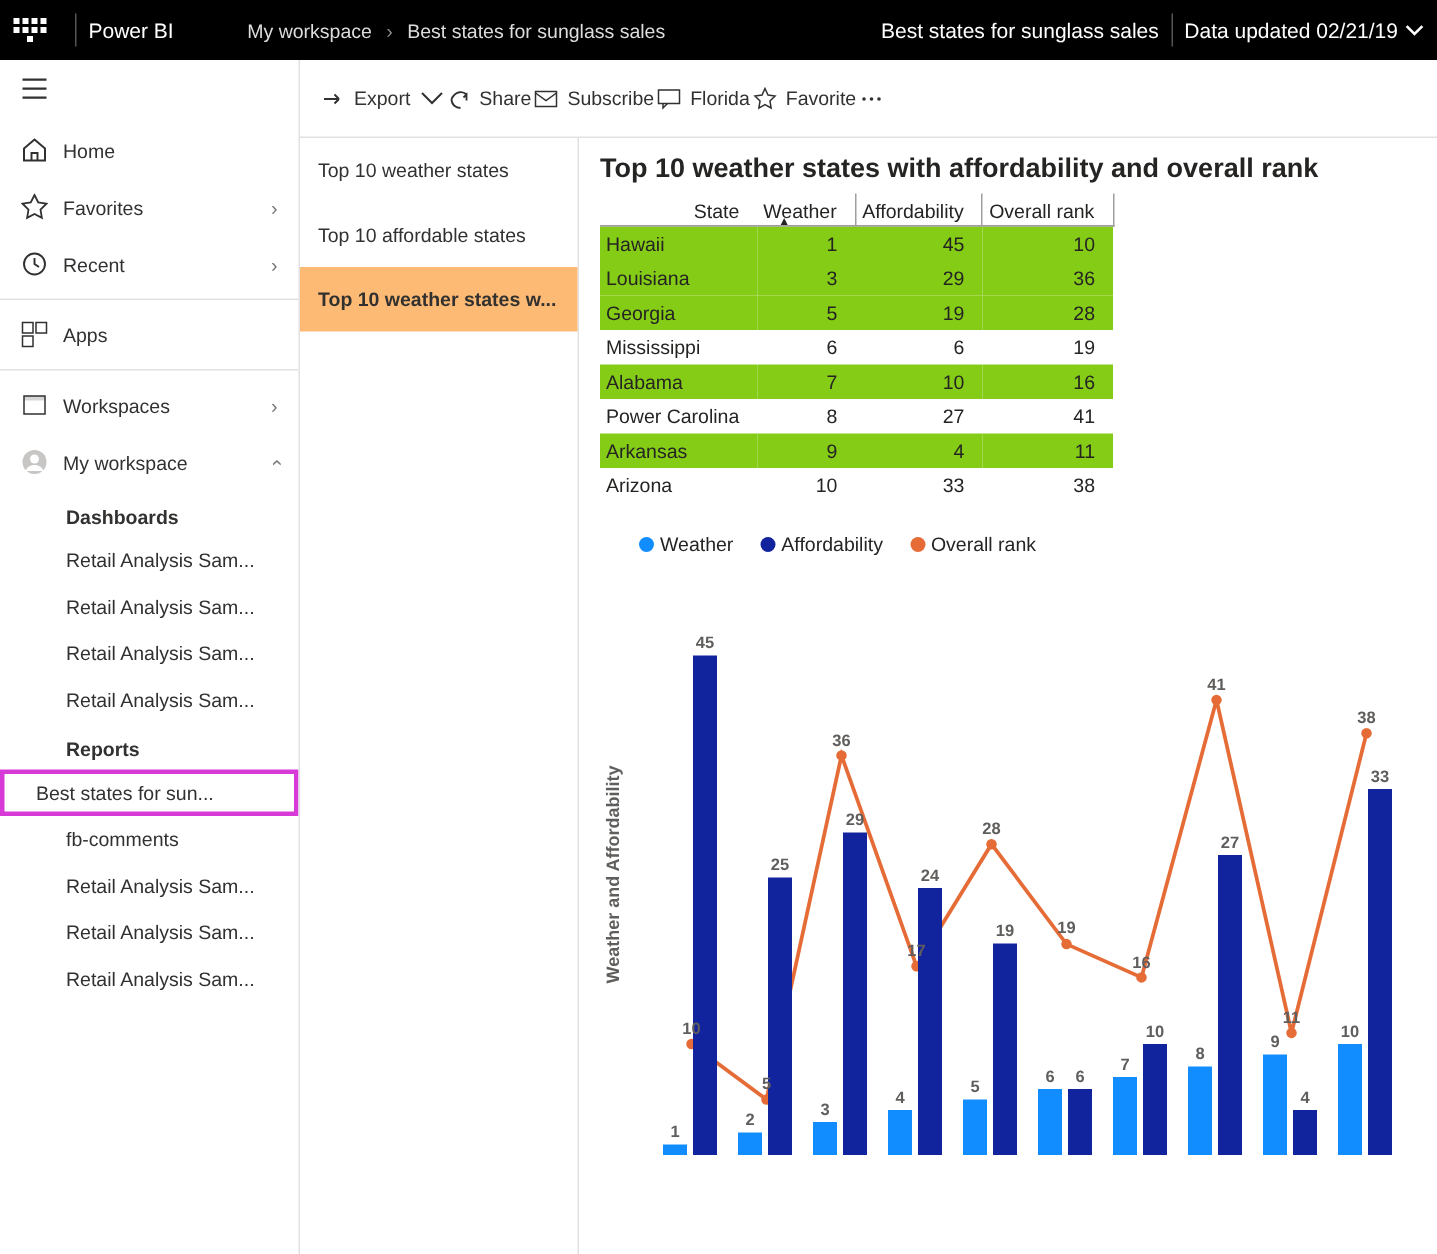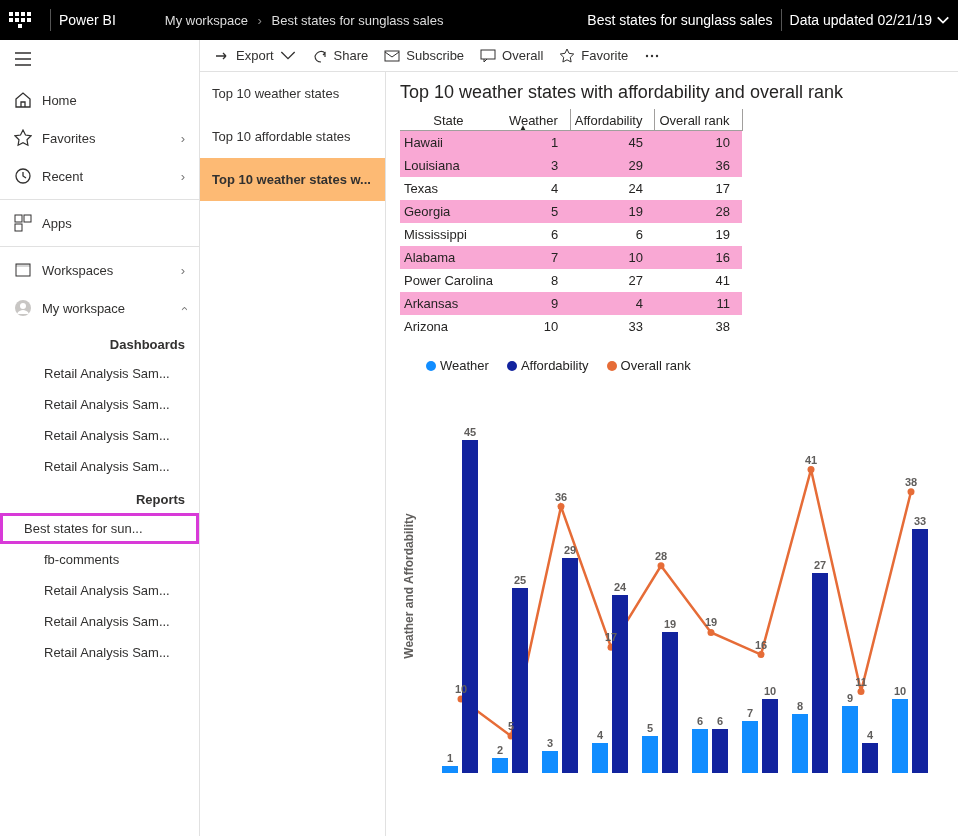--- a/index.html
+++ b/index.html
@@ -19,45 +19,45 @@
 
 
 .layout { display: flex; height: calc(100% - 40px); }
 .leftnav { width: 200px; border-right: 1px solid #e1e1e1; display: flex; flex-direction: column; overflow: hidden; }
 .hamburger { padding: 10px 14px; cursor: pointer; }
 .hamburger svg { width: 18px; height: 18px; }
 .navitem { display: flex; align-items: center; gap: 10px; padding: 10px 14px; cursor: pointer; color: #323130; }
 .navitem svg, .navitem .nicon { width: 18px; height: 18px; flex: 0 0 18px; }
 .navitem .chev { margin-left: auto; color: #777; }
 .navsep { height: 1px; background: #e1e1e1; margin: 4px 0; }
-.subhead { font-weight: 600; padding: 10px 14px 6px 44px; color: #323130; text-align: right; }
+.subhead { font-weight: 600; padding: 10px 14px 6px 44px; color: #323130; }
 .subitem { padding: 8px 14px 8px 44px; color: #323130; cursor: pointer; white-space: nowrap; overflow: hidden; text-overflow: ellipsis; }
 .subitem.highlight { outline: 3px solid #d83ad8; outline-offset: -3px; padding-left: 24px; }
 
 
 .report { flex: 1; display: flex; flex-direction: column; }
-.toolbar { height: 32px; border-bottom: 1px solid #e1e1e1; display: flex; align-items: center; gap: 16px; padding: 0 14px; color: #323130; }
+.toolbar { height: 52px; border-bottom: 1px solid #e1e1e1; display: flex; align-items: center; gap: 2px; padding: 0 14px; color: #323130; }
 .tbtn { display: flex; align-items: center; gap: 6px; cursor: pointer; font-size: 13px; }
 .tbtn svg { width: 16px; height: 16px; }
 
 .reportbody { flex: 1; display: flex; overflow: hidden; }
 .pagetabs { width: 186px; border-right: 1px solid #e1e1e1; }
 .pagetab { padding: 14px 12px; cursor: pointer; font-size: 13px; color: #323130; white-space: nowrap; overflow: hidden; text-overflow: ellipsis; }
 .pagetab.selected { background: #fdba74; font-weight: 600; }
 
 .canvas { flex: 1; padding: 10px 14px; overflow: hidden; position: relative; }
-.vistitle { font-size: 18px; font-weight: 400; margin-bottom: 6px; color: #252423; }
+.vistitle { font-size: 18px; font-weight: 700; margin-bottom: 6px; color: #252423; }
 
 
 table.data { border-collapse: collapse; font-size: 13px; color: #252423; margin-bottom: 20px; }
-table.data th { text-align: center; font-weight: 400; padding: 4px 12px 2px 4px; border-bottom: 1px solid #a19f9d; position: relative; }
+table.data th { text-align: right; font-weight: 400; padding: 4px 12px 2px 4px; border-bottom: 1px solid #a19f9d; position: relative; }
 table.data th.sorted::after { content: "▲"; font-size: 8px; position: absolute; bottom: -2px; left: 14px; }
 table.data td { padding: 4px 12px 4px 4px; }
 table.data td.num { text-align: right; }
-table.data tr.odd td { background: #f9a8d4; }
+table.data tr.odd td { background: #84cc16; }
 table.data .hdrdiv { border-right: 1px solid #a19f9d; }
 
 
 .chart { position: relative; height: 400px; margin-top: 4px; }
 .legend { display: flex; gap: 18px; font-size: 13px; margin-bottom: 6px; margin-left: 26px; }
 .legend .li { display: flex; align-items: center; gap: 4px; }
 .legend .dot { width: 10px; height: 10px; border-radius: 50%; }
 .yaxis-label { position: absolute; left: 0; top: 50%; transform: translate(-44%, 0) rotate(-90deg); transform-origin: center; font-size: 12px; font-weight: 600; color: #605e5c; }
 .plot { position: absolute; left: 36px; right: 0; top: 24px; bottom: 0; }
 .group { position: absolute; bottom: 0; width: 48px; }
@@ -196,21 +196,21 @@
             <rect x="1" y="3" width="14" height="10" fill="none" stroke="#323130"></rect>
             <path d="M1 4l7 5 7-5" stroke="#323130" fill="none"></path>
           </svg>
         <span>Subscribe</span>
       </div>
       <div class="tbtn">
         <svg viewBox="0 0 16 16">
             <rect x="1" y="2" width="14" height="9" fill="none" stroke="#323130"></rect>
             <path d="M4 11v3l3-3" stroke="#323130" fill="none"></path>
           </svg>
-        <span>Overall</span>
+        <span>Florida</span>
       </div>
       <div class="tbtn">
         <svg viewBox="0 0 16 16">
             <path d="M8 1l2 4.3 4.7.7-3.4 3.3.8 4.7L8 11.8 3.9 14l.8-4.7L1.3 6l4.7-.7z" fill="none" stroke="#323130"></path>
           </svg>
         <span>Favorite</span>
       </div>
       <div class="tbtn">
         <svg viewBox="0 0 16 16">
             <circle cx="3" cy="8" r="1.2" fill="#323130"></circle>
@@ -244,26 +244,20 @@
                 <td>Hawaii</td>
                 <td class="num">1</td>
                 <td class="num">45</td>
                 <td class="num">10</td>
               </tr>
               <tr class="odd">
                 <td>Louisiana</td>
                 <td class="num">3</td>
                 <td class="num">29</td>
                 <td class="num">36</td>
-              </tr>
-              <tr>
-                <td>Texas</td>
-                <td class="num">4</td>
-                <td class="num">24</td>
-                <td class="num">17</td>
               </tr>
               <tr class="odd">
                 <td>Georgia</td>
                 <td class="num">5</td>
                 <td class="num">19</td>
                 <td class="num">28</td>
               </tr>
               <tr>
                 <td>Mississippi</td>
                 <td class="num">6</td>

